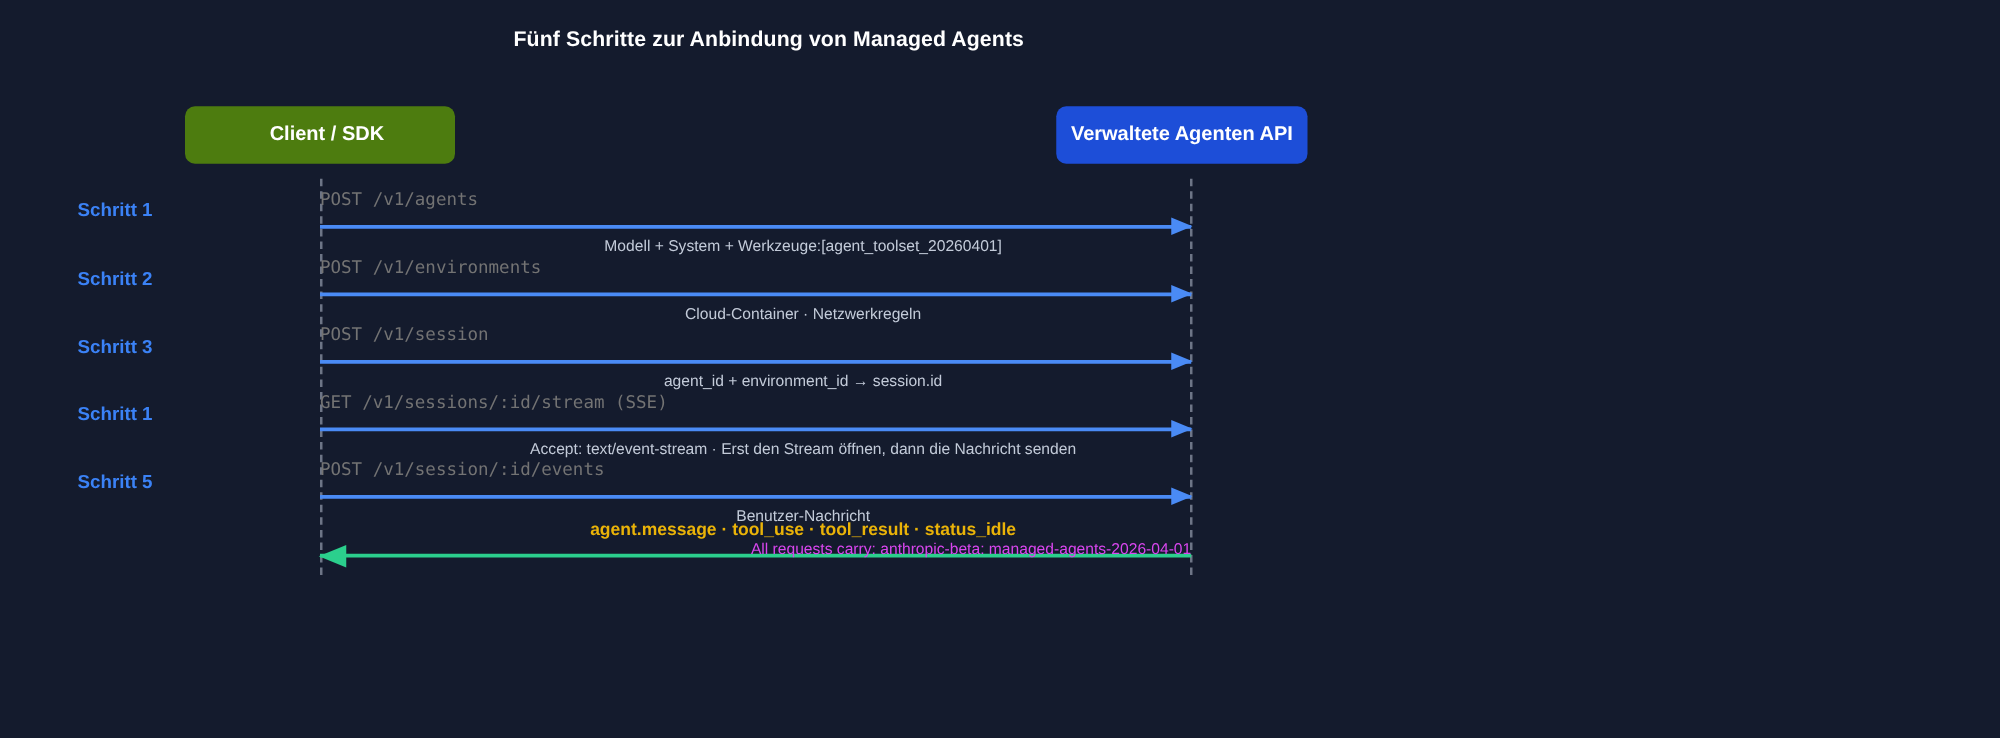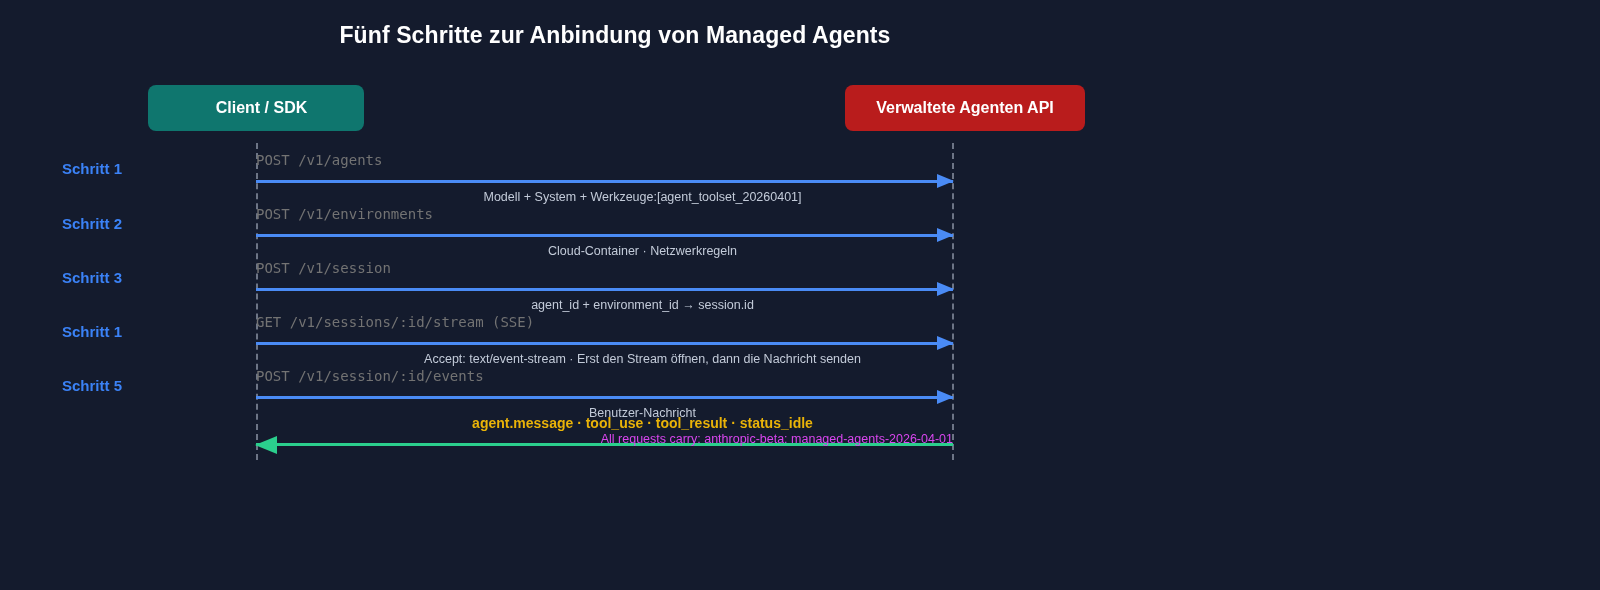--- a/index.html
+++ b/index.html
@@ -21,21 +21,21 @@
     background: #141b2d;
   }
 
   
   .diagram-title {
     position: absolute;
     top: 22px;
     left: 0;
     width: 1230px;
     text-align: center;
-    font-size: 23px;
+    font-size: 17px;
     font-weight: bold;
     color: #ffffff;
     letter-spacing: 0.1px;
   }
 
   
   .participant {
     position: absolute;
     height: 46px;
     border-radius: 8px;
@@ -46,28 +46,28 @@
     font-weight: bold;
     color: #ffffff;
     box-sizing: border-box;
     padding: 0 14px;
     white-space: nowrap;
   }
   .participant-client {
     left: 148px;
     top: 85px;
     width: 216px;
-    background: #0f766e;
+    background: #4d7c0f;
     padding-left: 25px;
   }
   .participant-api {
     left: 845px;
     top: 85px;
-    width: 240px;
-    background: #b91c1c;
+    width: 201px;
+    background: #1d4ed8;
   }
 
   
   .lifeline {
     position: absolute;
     top: 143px;
     width: 0;
     height: 317px;
     border-left: 2px dashed #6d7586;
   }

